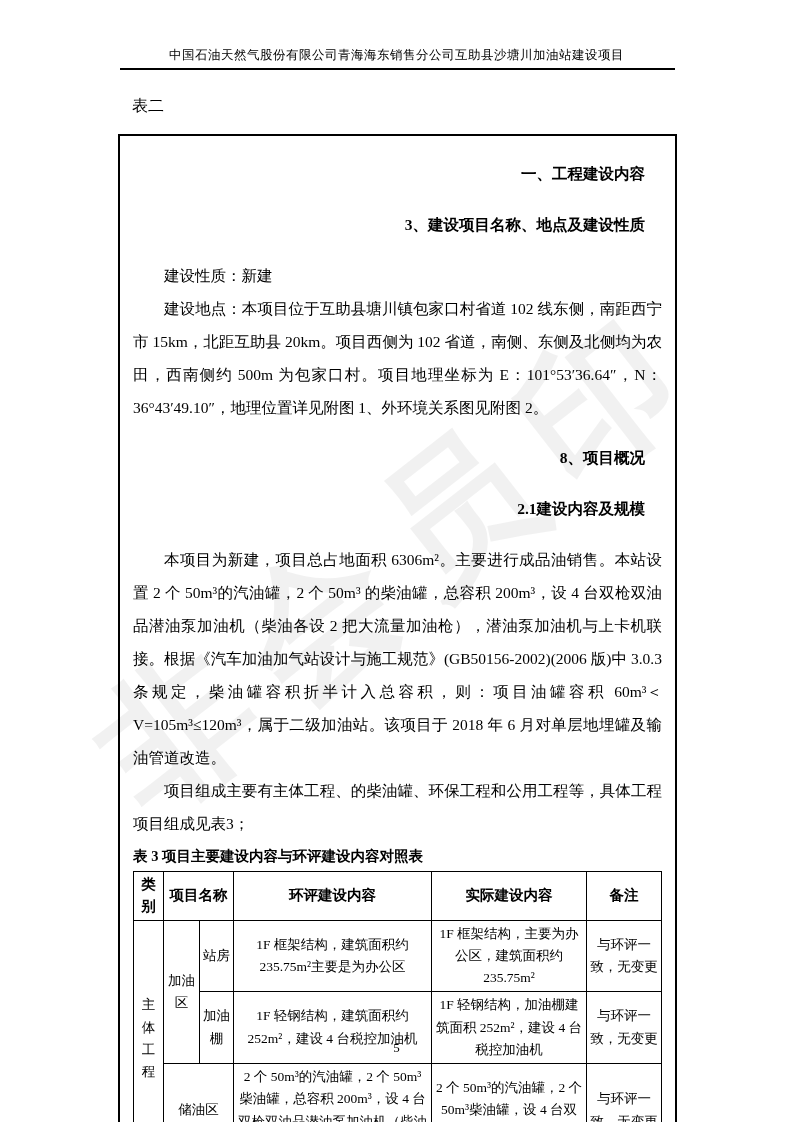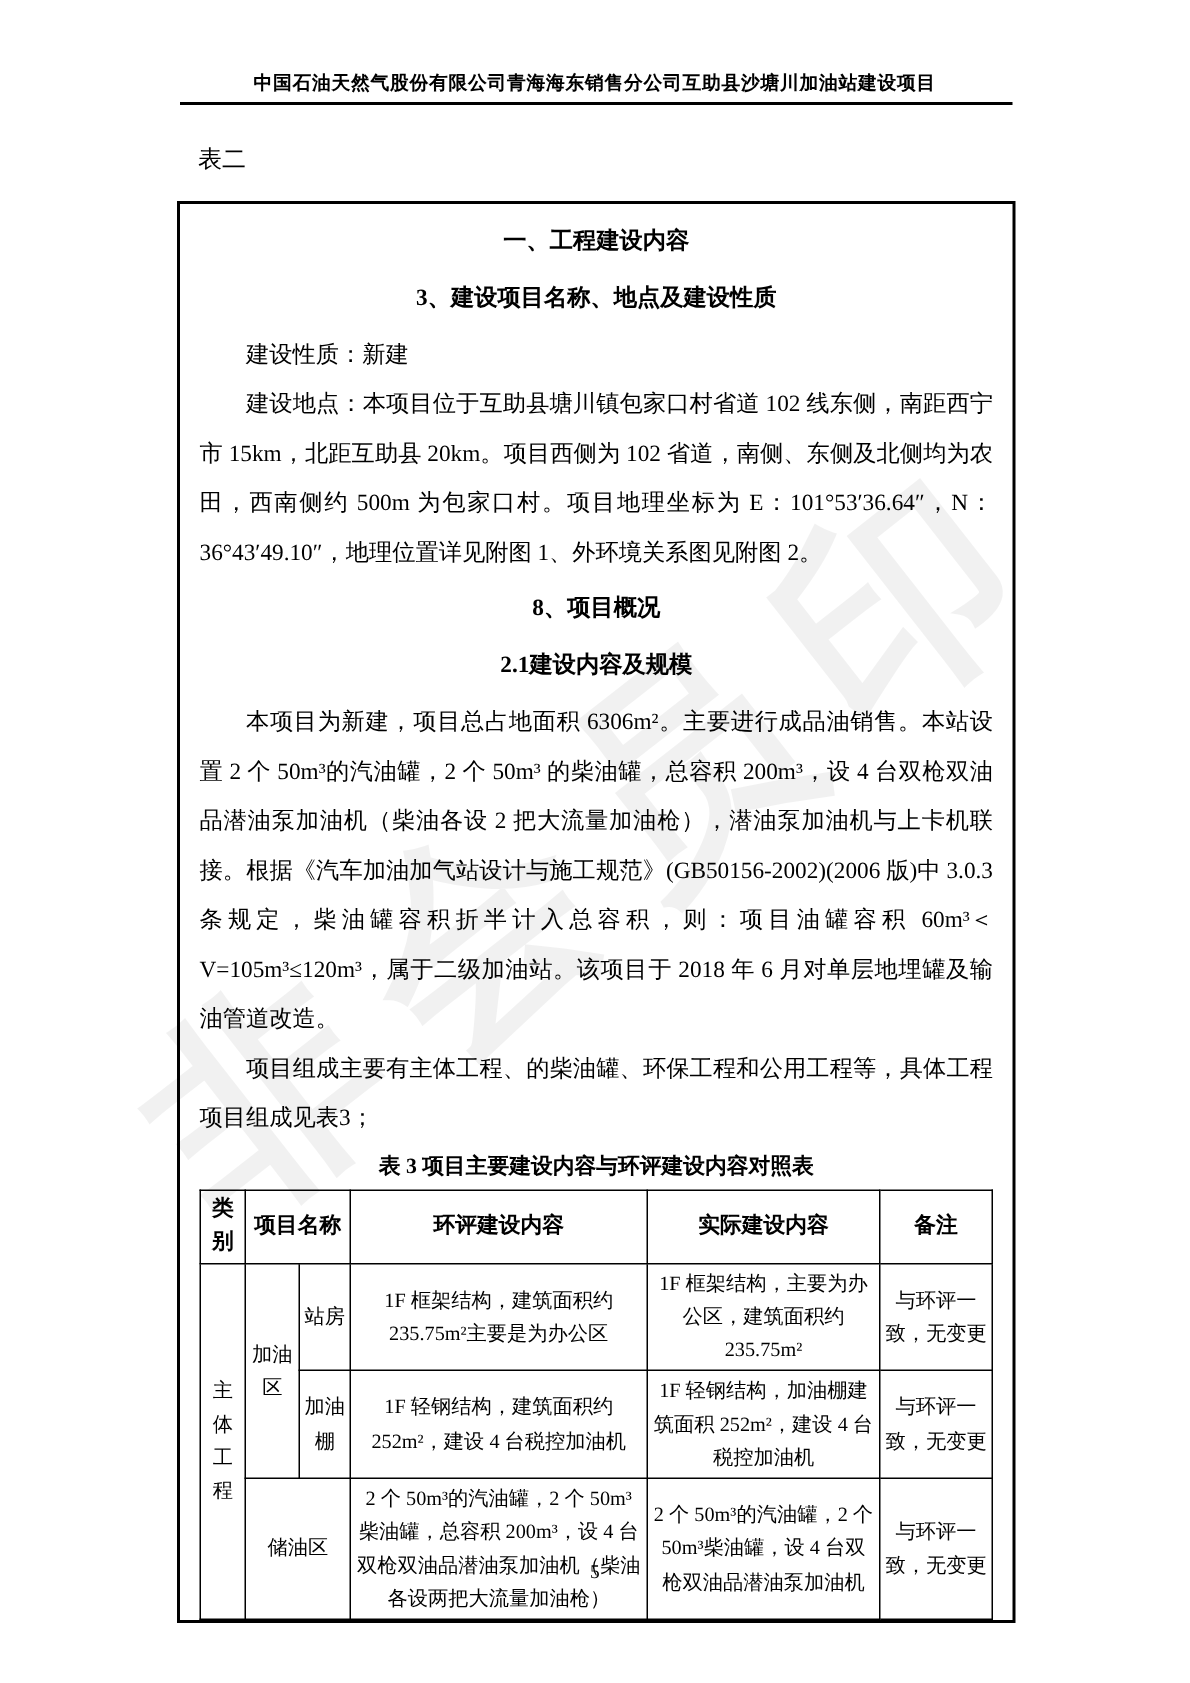--- a/index.html
+++ b/index.html
@@ -3,49 +3,49 @@
 <meta charset="utf-8">
 <style>
   html,body{margin:0;padding:0;}
   body{
     width:793px;height:1122px;background:#ffffff;color:#000;
     font-family:"Liberation Serif","DejaVu Serif",serif;
     position:relative;overflow:hidden;
   }
   .doc-header{
     position:absolute;top:47px;left:0;width:100%;
-    text-align:center;font-size:12.5px;font-weight:bold;letter-spacing:.5px;z-index:2;
+    text-align:center;font-size:12.5px;font-weight:normal;letter-spacing:.5px;z-index:2;
   }
   .header-rule{
     position:absolute;top:68px;left:120px;width:555px;height:2px;background:#000;z-index:2;
   }
   .sheet-label{
     position:absolute;top:96px;left:132px;font-size:16px;z-index:2;
   }
   .watermark{
     position:absolute;top:300px;left:10px;width:780px;height:520px;
     display:flex;align-items:center;justify-content:center;
     transform:rotate(-38deg);transform-origin:50% 50%;
     font-size:150px;letter-spacing:28px;color:rgba(0,0,0,0.055);
     font-family:"Liberation Sans","DejaVu Sans",sans-serif;font-weight:bold;
     white-space:nowrap;z-index:1;pointer-events:none;user-select:none;
   }
   .content-box{
     position:absolute;top:134px;left:118px;width:529px;
     border:2px solid #000;padding:4px 13px 0 13px;z-index:2;background:transparent;
   }
   .sec-h{
-    font-size:15.5px;font-weight:bold;margin:4px;line-height:34px;text-align:center;
+    font-size:15.5px;font-weight:bold;margin:17px;line-height:34px;text-align:right;
   }
   p.body{
     font-size:15.5px;margin:0;line-height:33px;text-indent:2em;text-align:justify;
     text-justify:inter-ideograph;
   }
   .t3-title{
-    text-align:center;font-weight:bold;font-size:14.5px;line-height:26px;margin:3px 0 2px 0;
+    text-align:left;font-weight:bold;font-size:14.5px;line-height:26px;margin:3px 0 2px 0;
   }
   table.t3{
     border-collapse:collapse;width:100%;table-layout:fixed;font-size:13.5px;
   }
   table.t3 th,table.t3 td{
     border:1.5px solid #000;padding:2px 3px;text-align:center;vertical-align:middle;
     line-height:1.65;overflow:hidden;
   }
   table.t3 th{font-size:14.5px;font-weight:bold;line-height:1.5;}
   td.vert{word-break:break-all;line-height:1.95;padding:2px 0;}

